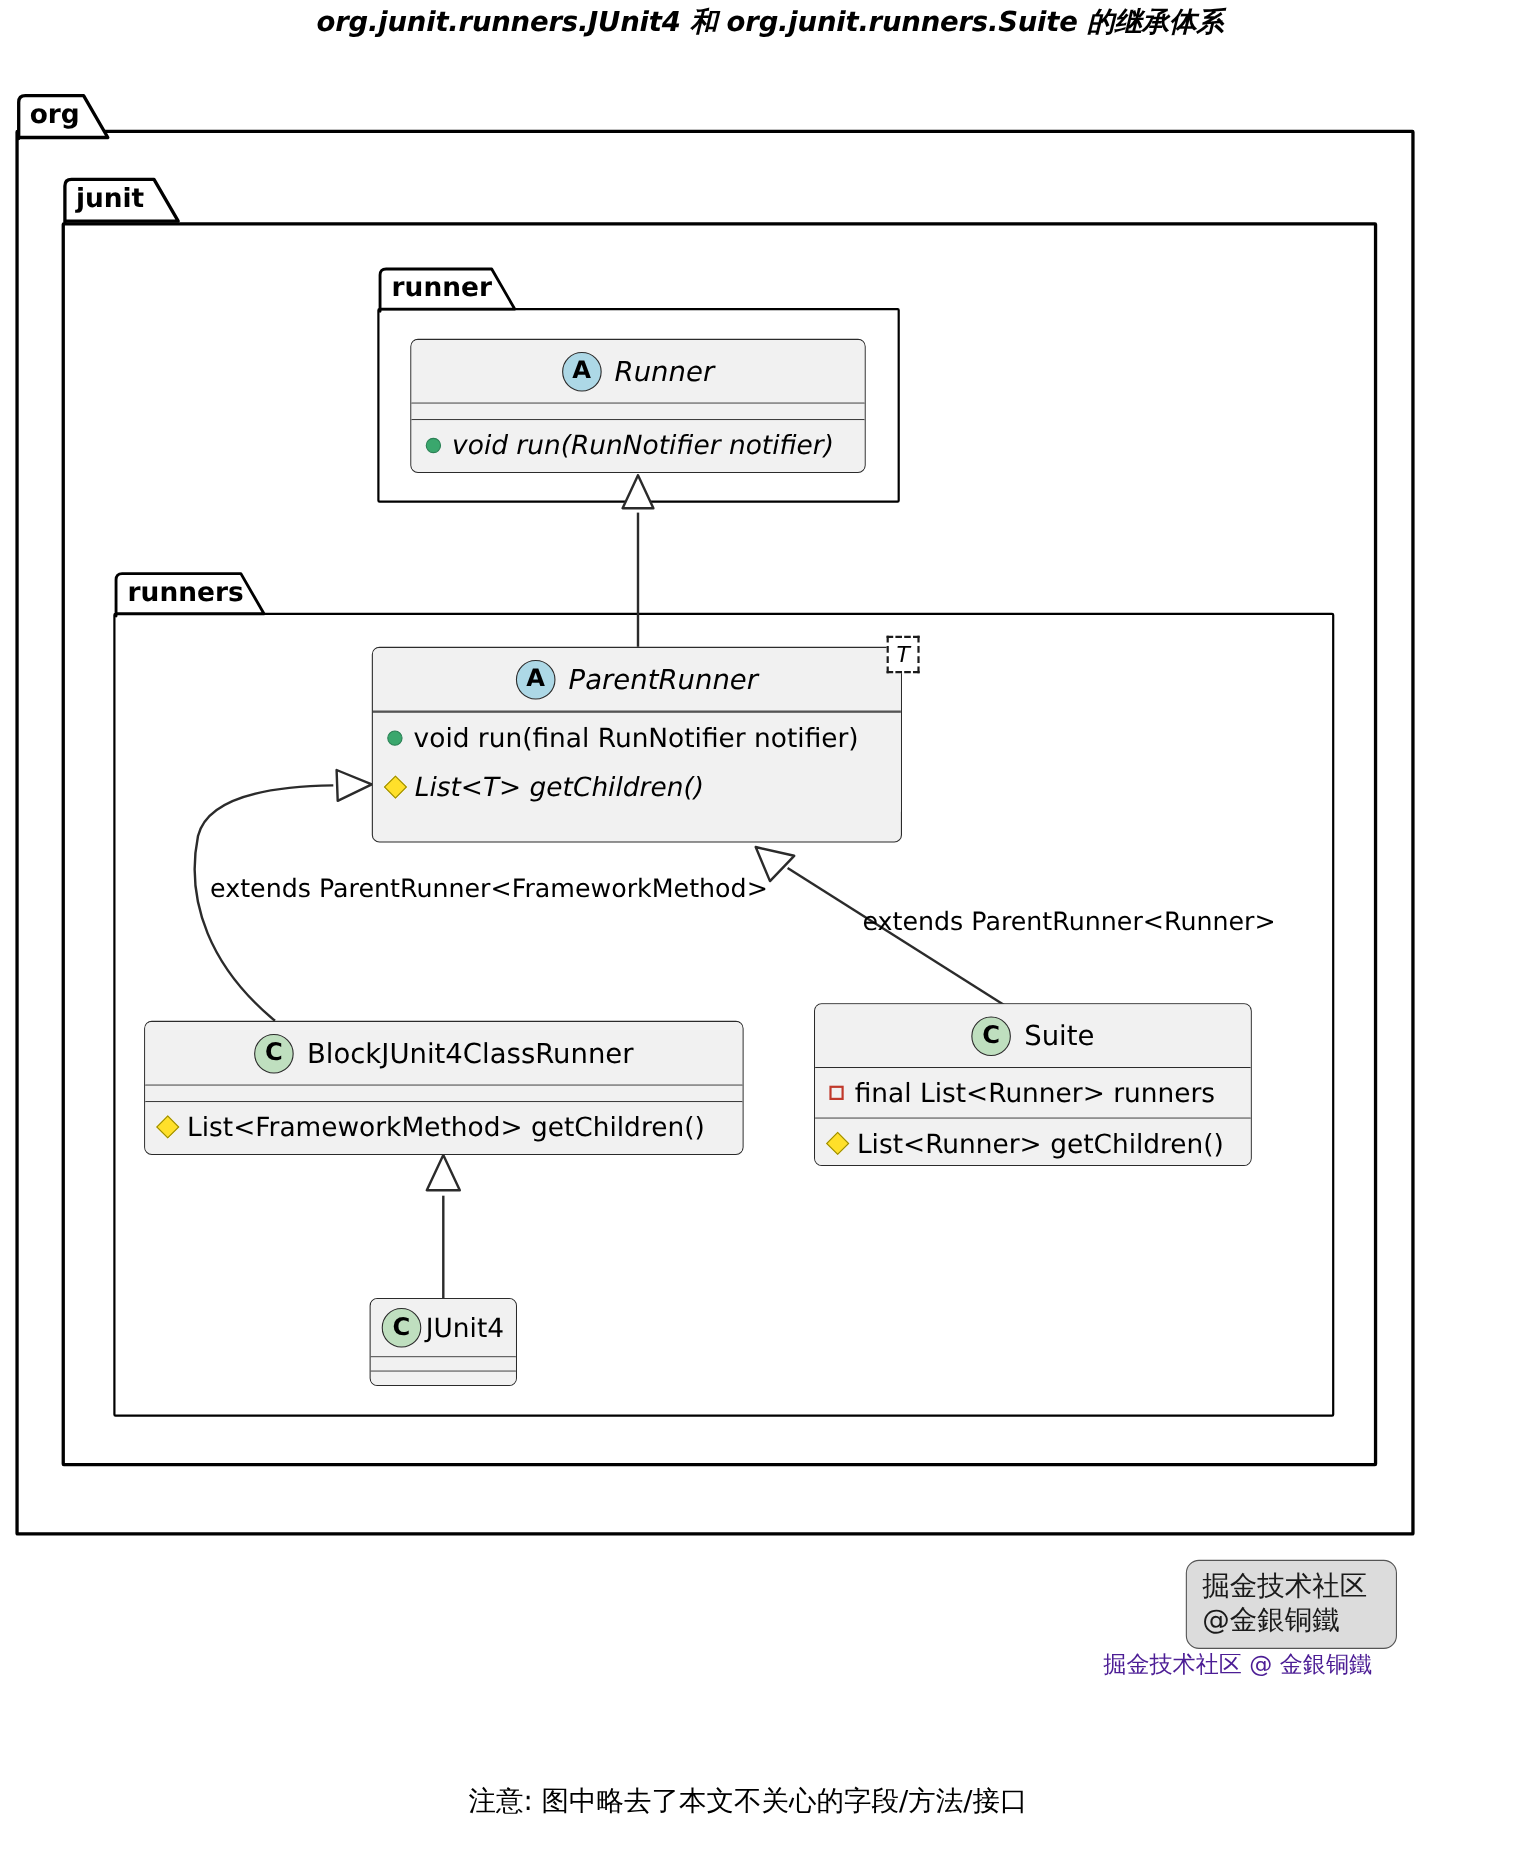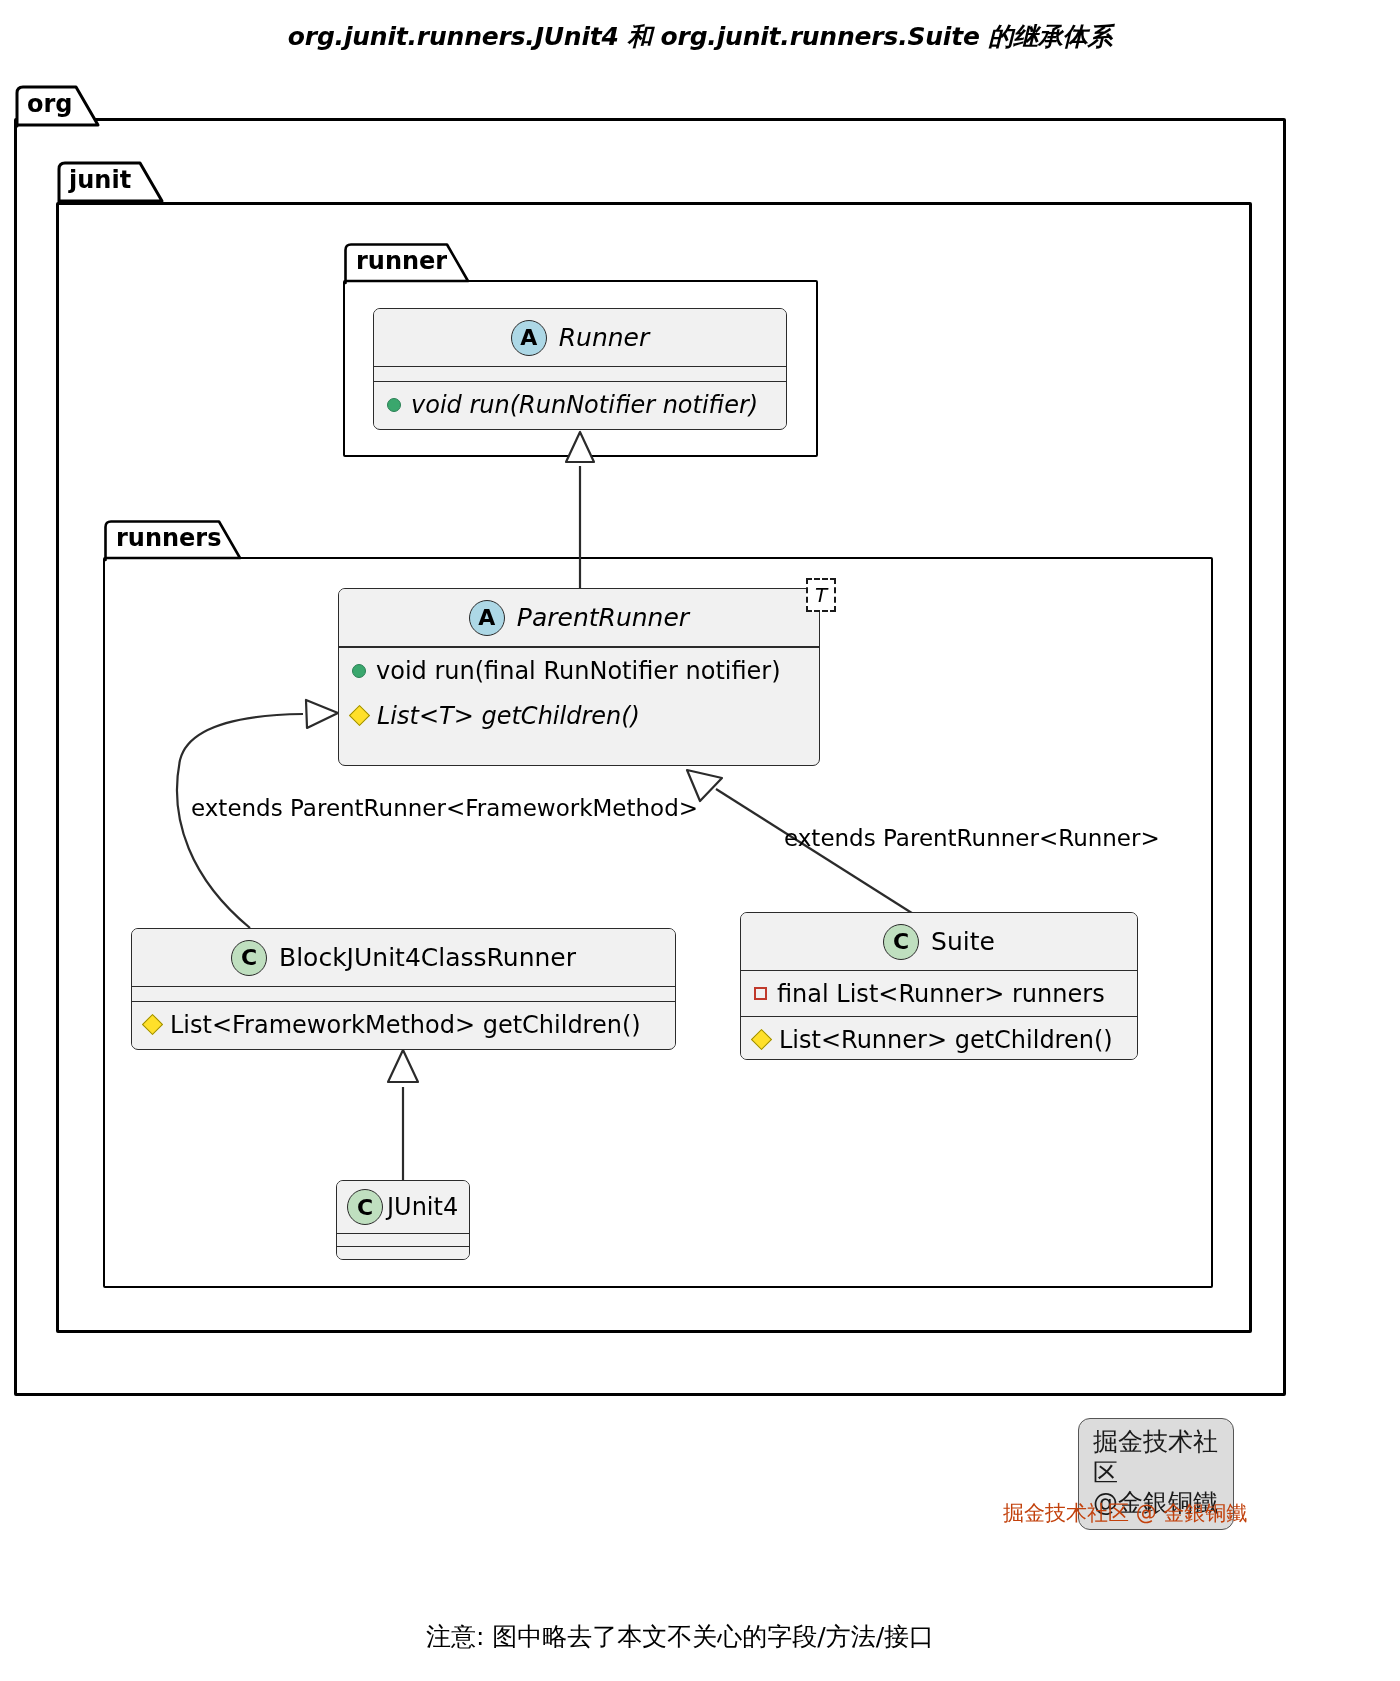--- a/index.html
+++ b/index.html
@@ -12,21 +12,21 @@
     height: 1681px;
     position: relative;
     font-family: "DejaVu Sans", sans-serif;
     color: #000000;
     overflow: hidden;
   }
 
   
   .diagram-title {
     position: absolute;
-    top: 20px;
+    top: 3px;
     left: 0;
     width: 1400px;
     text-align: center;
     font-family: "DejaVu Sans", sans-serif;
     font-size: 25px;
     font-weight: bold;
     font-style: italic;
     letter-spacing: -0.2px;
     white-space: nowrap;
   }
@@ -195,21 +195,21 @@
     padding: 8px 14px 10px 14px;
     font-size: 25px;
     line-height: 1.22;
     color: #1a1a1a;
     box-sizing: border-box;
     font-family: "DejaVu Sans", sans-serif;
   }
   .watermark-faint {
     position: absolute;
     font-size: 21px;
-    color: #c2410c;
+    color: #4c1d95;
     white-space: nowrap;
     font-family: "DejaVu Sans", sans-serif;
   }
   .footnote {
     position: absolute;
     top: 1620px;
     left: 0;
     width: 1360px;
     text-align: center;
     font-size: 25px;
@@ -350,19 +350,19 @@
   <div class="cls-header" style="height:52px; justify-content:flex-start; padding-left:10px;">
     <span class="badge class-badge">C</span>
     <span class="cls-name" style="margin-left:4px; font-size:24px;">JUnit4</span>
   </div>
   <div class="divider"></div>
   <div class="compartment empty-compartment" style="height:12px;"></div>
   <div class="divider"></div>
   <div class="compartment empty-compartment" style="height:12px;"></div>
 </div>
 
-<div class="watermark-box" style="left:1078px; top:1418px; width:156px;">
+<div class="watermark-box" style="left:1078px; top:1418px; width:192px;">
   <div>掘金技术社区</div>
   <div>@金銀铜鐵</div>
 </div>
 <div class="watermark-faint" style="left:1003px; top:1499px;">掘金技术社区 @ 金銀铜鐵</div>
 
 <div class="footnote">注意: 图中略去了本文不关心的字段/方法/接口</div>
 
 </body></html>

